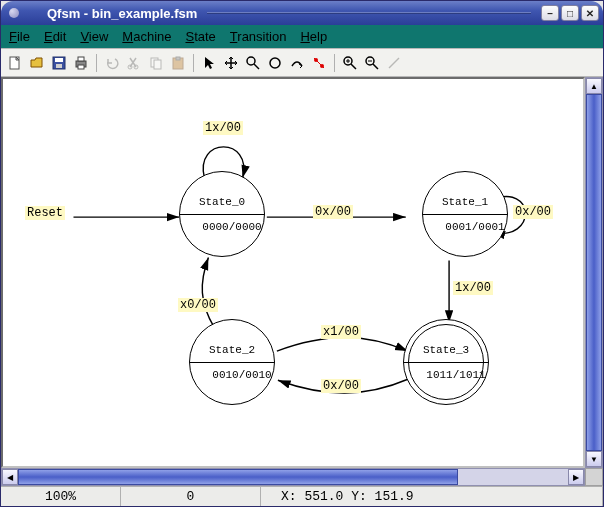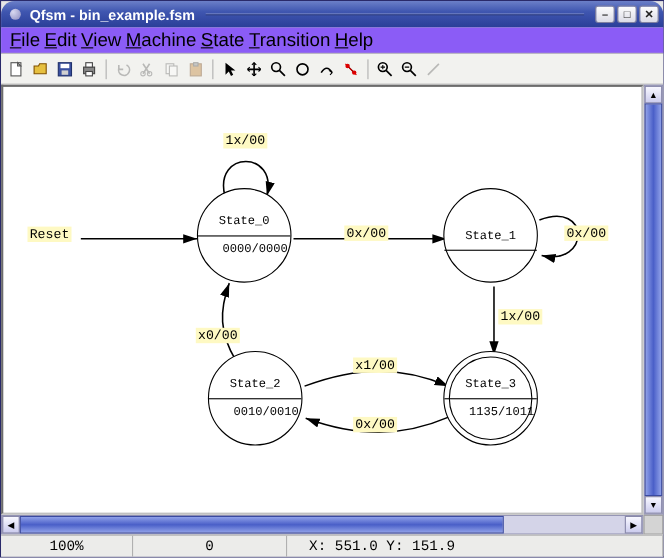--- a/index.html
+++ b/index.html
@@ -30,47 +30,48 @@
     padding: 0 4px 0 8px;
     color: #fff;
     font-weight: bold;
     font-size: 13px;
   }
   .title-dot {
     width: 10px; height: 10px; border-radius: 50%;
     background: radial-gradient(circle at 30% 30%, #d8d8f0, #8a8ac0);
     margin-right: 8px;
   }
-  .title-text { flex: 0 0 auto; }
+  .title-text { flex: 0 0 auto; margin-left: 20px; }
   .titlebar-line {
     flex: 1;
     height: 2px;
     margin: 0 10px;
     border-top: 1px solid rgba(255,255,255,0.25);
     border-bottom: 1px solid rgba(0,0,0,0.25);
   }
   .winbtns { display: flex; gap: 2px; }
   .winbtn {
     width: 18px; height: 16px;
     background: linear-gradient(to bottom, #fdfdfd, #dcdce6);
     border: 1px solid #8080a0;
     border-radius: 3px;
     display: flex; align-items: center; justify-content: center;
     font-size: 10px; color: #222;
     cursor: pointer;
   }
   
   .menubar {
     height: 24px;
-    background: #8b5cf6;
+    background: #0f766e;
     border-bottom: 1px solid #b8b8b8;
     display: flex;
     align-items: center;
     padding: 0 6px;
-    font-size: 17px;
+    gap: 10px;
+    font-size: 13px;
   }
   .menuitem {
     cursor: pointer;
     padding: 2px 2px;
   }
   .menuitem .ul { text-decoration: underline; }
   
   .toolbar {
     height: 28px;
     background: #f2f2ef;
@@ -357,33 +358,34 @@
           <path d="M402 296 C 360 314, 320 314, 273 297" fill="none" stroke="#000" stroke-width="1.4" marker-end="url(#arrow)"></path>
         </svg>
 
         <div class="diagram-label" style="left:22px;top:127px">Reset</div>
 
         <div class="state" style="left:176px;top:92px">
           <div class="sname">State_0</div>
           <div class="divider"></div>
           <div class="scode">0000/0000</div>
         </div>
-        <div class="state" style="left:400px;top:92px">
+        <div class="state" style="left:419px;top:92px">
           <div class="sname">State_1</div>
           <div class="divider"></div>
+          <div class="scode">0001/0001</div>
         </div>
         <div class="state" style="left:186px;top:240px">
           <div class="sname">State_2</div>
           <div class="divider"></div>
           <div class="scode">0010/0010</div>
         </div>
         <div class="state accepting" style="left:400px;top:240px">
           <div class="sname">State_3</div>
           <div class="divider"></div>
-          <div class="scode">1135/1011</div>
+          <div class="scode">1011/1011</div>
         </div>
 
         <div class="diagram-label" style="left:200px;top:42px">1x/00</div>
         <div class="diagram-label" style="left:310px;top:126px">0x/00</div>
         <div class="diagram-label" style="left:510px;top:126px">0x/00</div>
         <div class="diagram-label" style="left:450px;top:202px">1x/00</div>
         <div class="diagram-label" style="left:175px;top:219px">x0/00</div>
         <div class="diagram-label" style="left:318px;top:246px">x1/00</div>
         <div class="diagram-label" style="left:318px;top:300px">0x/00</div>
 

